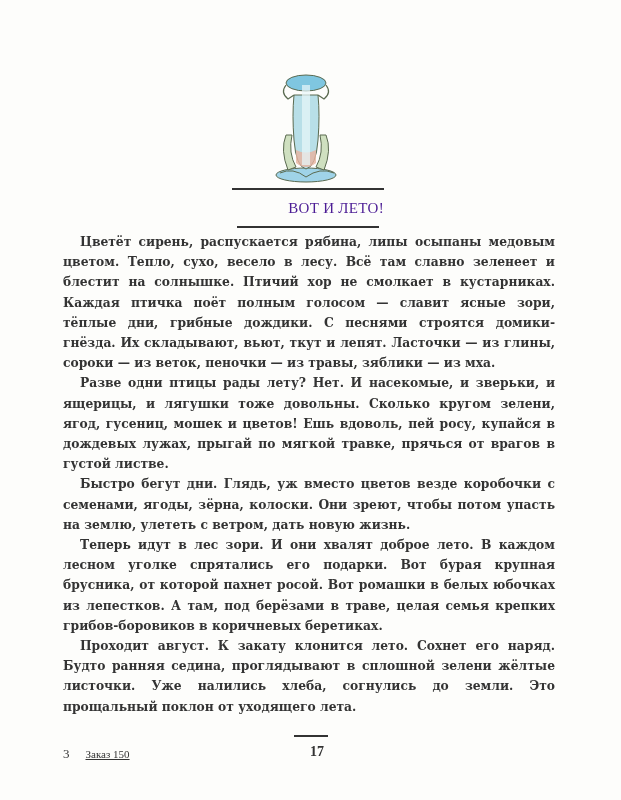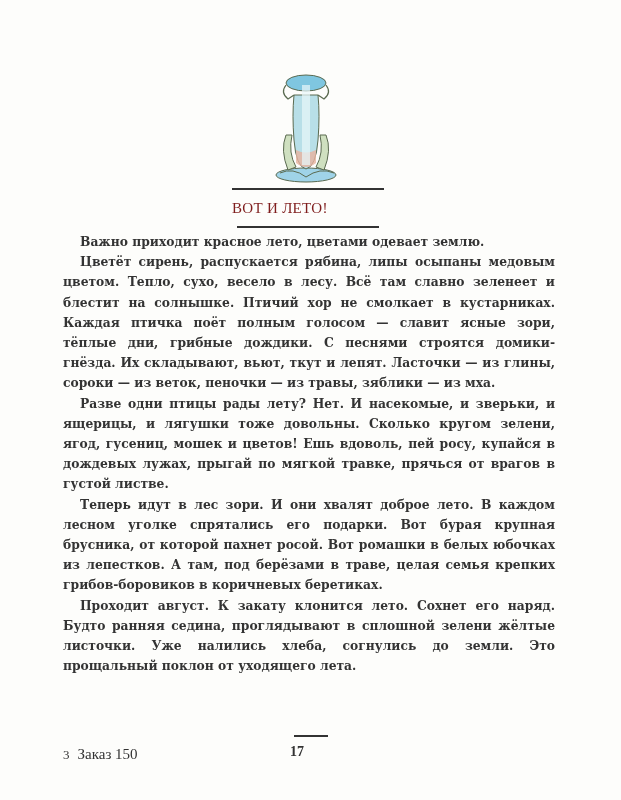--- a/index.html
+++ b/index.html
@@ -1,29 +1,29 @@
 <!DOCTYPE html>
 <html><head>
 <meta charset="utf-8">
 <style>
   html, body { margin:0; padding:0; }
   body { width:621px; height:800px; background:#fdfdfb; position:relative; overflow:hidden;
          font-family:"DejaVu Serif", "Liberation Serif", serif; color:#2c2a28; }
   .illus { position:absolute; left:258px; top:55px; width:100px; height:130px; }
   .rule { position:absolute; height:1.5px; background:#333; }
-  .title { position:absolute; left:232px; top:200px; width:152px; text-align:left;
-           font-family:"Liberation Serif", serif; font-size:15px; color:#7f1d1d; letter-spacing:0.3px; }
+  .title { position:absolute; left:232px; top:200px; width:152px; text-align:right;
+           font-family:"Liberation Serif", serif; font-size:15px; color:#4c1d95; letter-spacing:0.3px; }
   .body { position:absolute; left:63px; top:232px; width:492px;
           font-family:"DejaVu Serif", serif; font-weight:bold; font-size:12.3px; line-height:20.2px;
           text-align:justify; color:#333; }
   .body p { margin:0; text-indent:17px; }
   .footer-left { position:absolute; left:63px; top:746px; font-family:"Liberation Serif", serif; font-size:13px; color:#333; }
-  .footer-left .sig { font-size:15px; margin-left:8px; }
+  .footer-left .sig { font-size:11px; margin-left:16px;text-decoration:underline; }
   .page-rule { position:absolute; left:294px; top:735px; width:34px; height:1.5px; background:#333; }
-  .page-num { position:absolute; left:290px; top:744px; font-family:"Liberation Serif", serif; font-weight:bold; font-size:14px; color:#333; }
+  .page-num { position:absolute; left:310px; top:744px; font-family:"Liberation Serif", serif; font-weight:bold; font-size:14px; color:#333; }
 </style>
 </head>
 <body>
 
 <svg class="illus" viewBox="0 0 100 130">
   <ellipse cx="48" cy="120" rx="30" ry="7" fill="#9fd3e8" stroke="#5a6a50" stroke-width="1"></ellipse>
   <path d="M30 115 Q22 95 28 80 L34 80 Q30 98 38 112 Z" fill="#cfe0c0" stroke="#5a6a50" stroke-width="1"></path>
   <path d="M66 115 Q74 95 68 80 L62 80 Q66 98 58 112 Z" fill="#cfe0c0" stroke="#5a6a50" stroke-width="1"></path>
   <path d="M36 40 Q34 60 36 85 Q38 112 48 114 Q58 112 60 85 Q62 60 60 40 Z" fill="#b8dfe8" stroke="#5a6a50" stroke-width="1"></path>
   <path d="M38 95 Q48 100 58 95 L58 108 Q48 116 38 108 Z" fill="#e7b29e" opacity="0.8"></path>
@@ -31,23 +31,23 @@
   <ellipse cx="48" cy="28" rx="20" ry="8" fill="#7fc6e0" stroke="#5a6a50" stroke-width="1"></ellipse>
   <rect x="44" y="30" width="8" height="80" fill="#e8f6fa" opacity="0.7"></rect>
   <path d="M22 118 Q35 112 48 122 Q62 112 76 118" fill="none" stroke="#5a6a50" stroke-width="1"></path>
 </svg>
 
 <div class="rule" style="left:232px; top:188px; width:152px;"></div>
 <div class="title">ВОТ И ЛЕТО!</div>
 <div class="rule" style="left:237px; top:226px; width:142px;"></div>
 
 <div class="body">
-  <p>Важно приходит красное лето, цветами одевает землю.</p>
   <p>Цветёт сирень, распускается рябина, липы осыпаны медовым цветом. Тепло, сухо, весело в лесу. Всё там славно зеленеет и блестит на солнышке. Птичий хор не смолкает в кустарниках. Каждая птичка поёт полным голосом — славит ясные зори, тёплые дни, грибные дождики. С песнями строятся домики-гнёзда. Их складывают, вьют, ткут и лепят. Ласточки — из глины, сороки — из веток, пеночки — из травы, зяблики — из мха.</p>
   <p>Разве одни птицы рады лету? Нет. И насекомые, и зверьки, и ящерицы, и лягушки тоже довольны. Сколько кругом зелени, ягод, гусениц, мошек и цветов! Ешь вдоволь, пей росу, купайся в дождевых лужах, прыгай по мягкой травке, прячься от врагов в густой листве.</p>
+  <p>Быстро бегут дни. Глядь, уж вместо цветов везде коробочки с семенами, ягоды, зёрна, колоски. Они зреют, чтобы потом упасть на землю, улететь с ветром, дать новую жизнь.</p>
   <p>Теперь идут в лес зори. И они хвалят доброе лето. В каждом лесном уголке спрятались его подарки. Вот бурая крупная брусника, от которой пахнет росой. Вот ромашки в белых юбочках из лепестков. А там, под берёзами в траве, целая семья крепких грибов-боровиков в коричневых беретиках.</p>
   <p>Проходит август. К закату клонится лето. Сохнет его наряд. Будто ранняя седина, проглядывают в сплошной зелени жёлтые листочки. Уже налились хлеба, согнулись до земли. Это прощальный поклон от уходящего лета.</p>
 </div>
 
 <div class="footer-left">
   <span>3</span><span class="sig">Заказ 150</span>
 </div>
 <div class="page-rule"></div>
 <div class="page-num">17</div>
 

